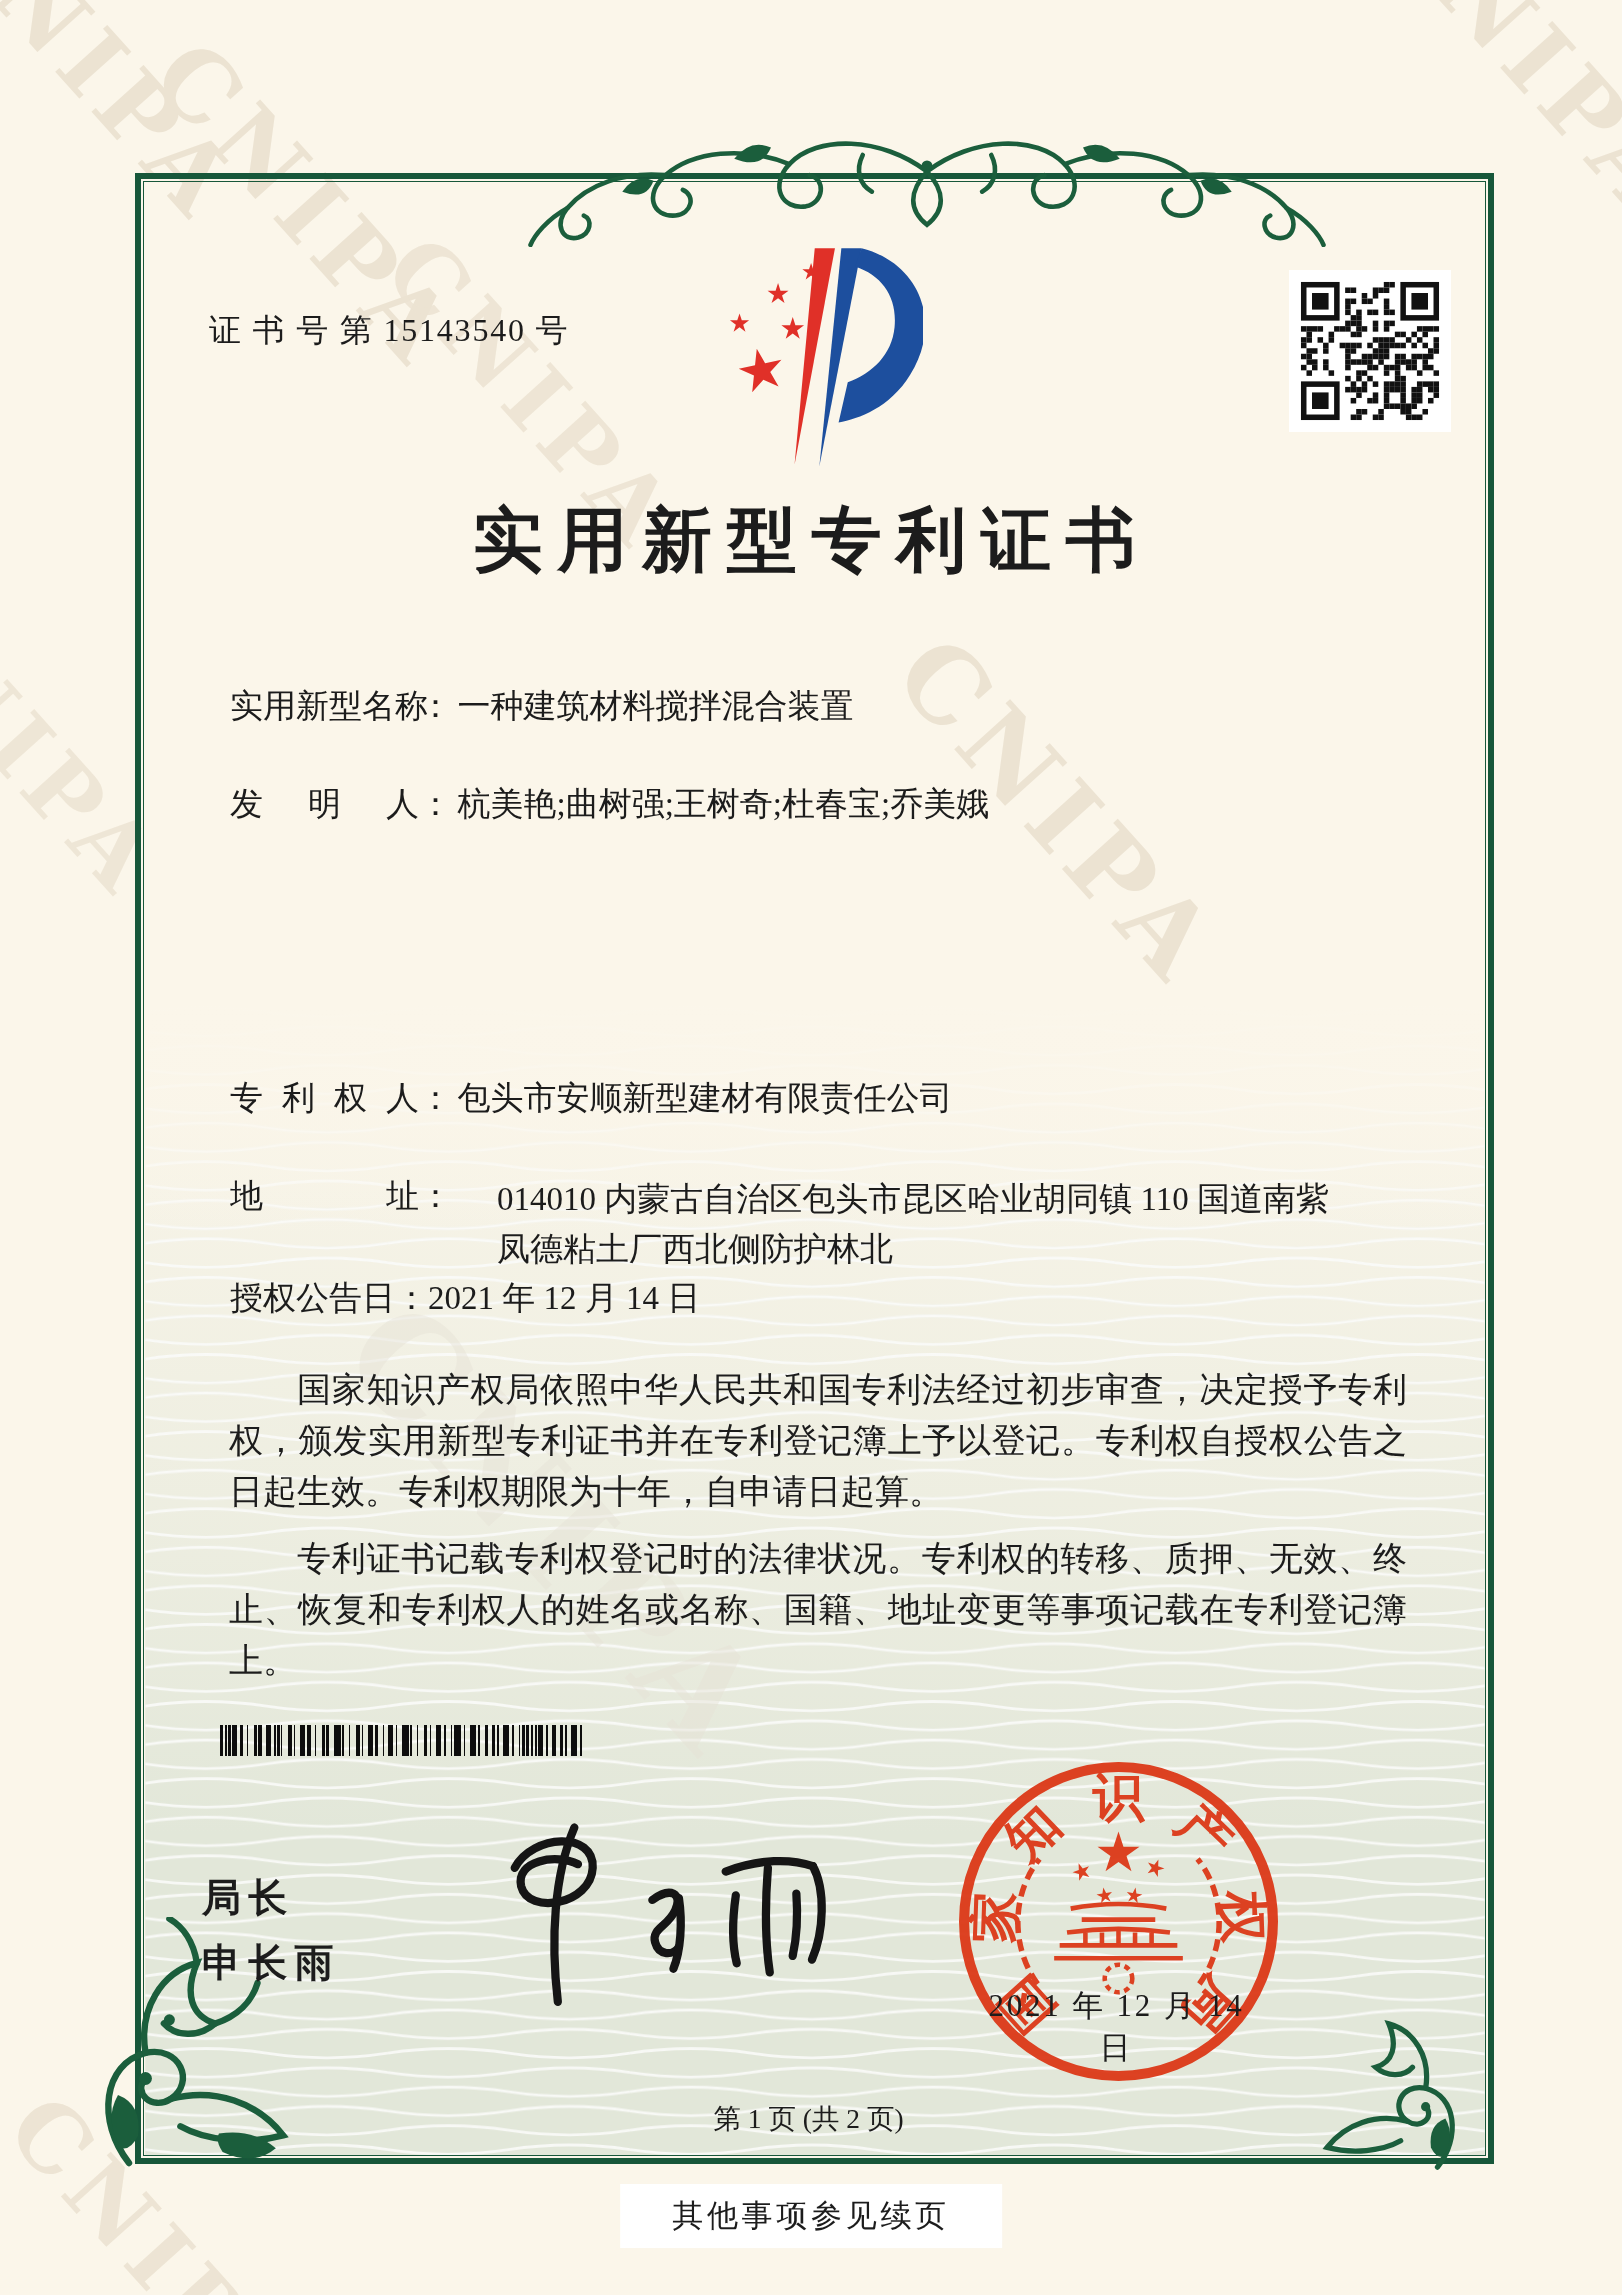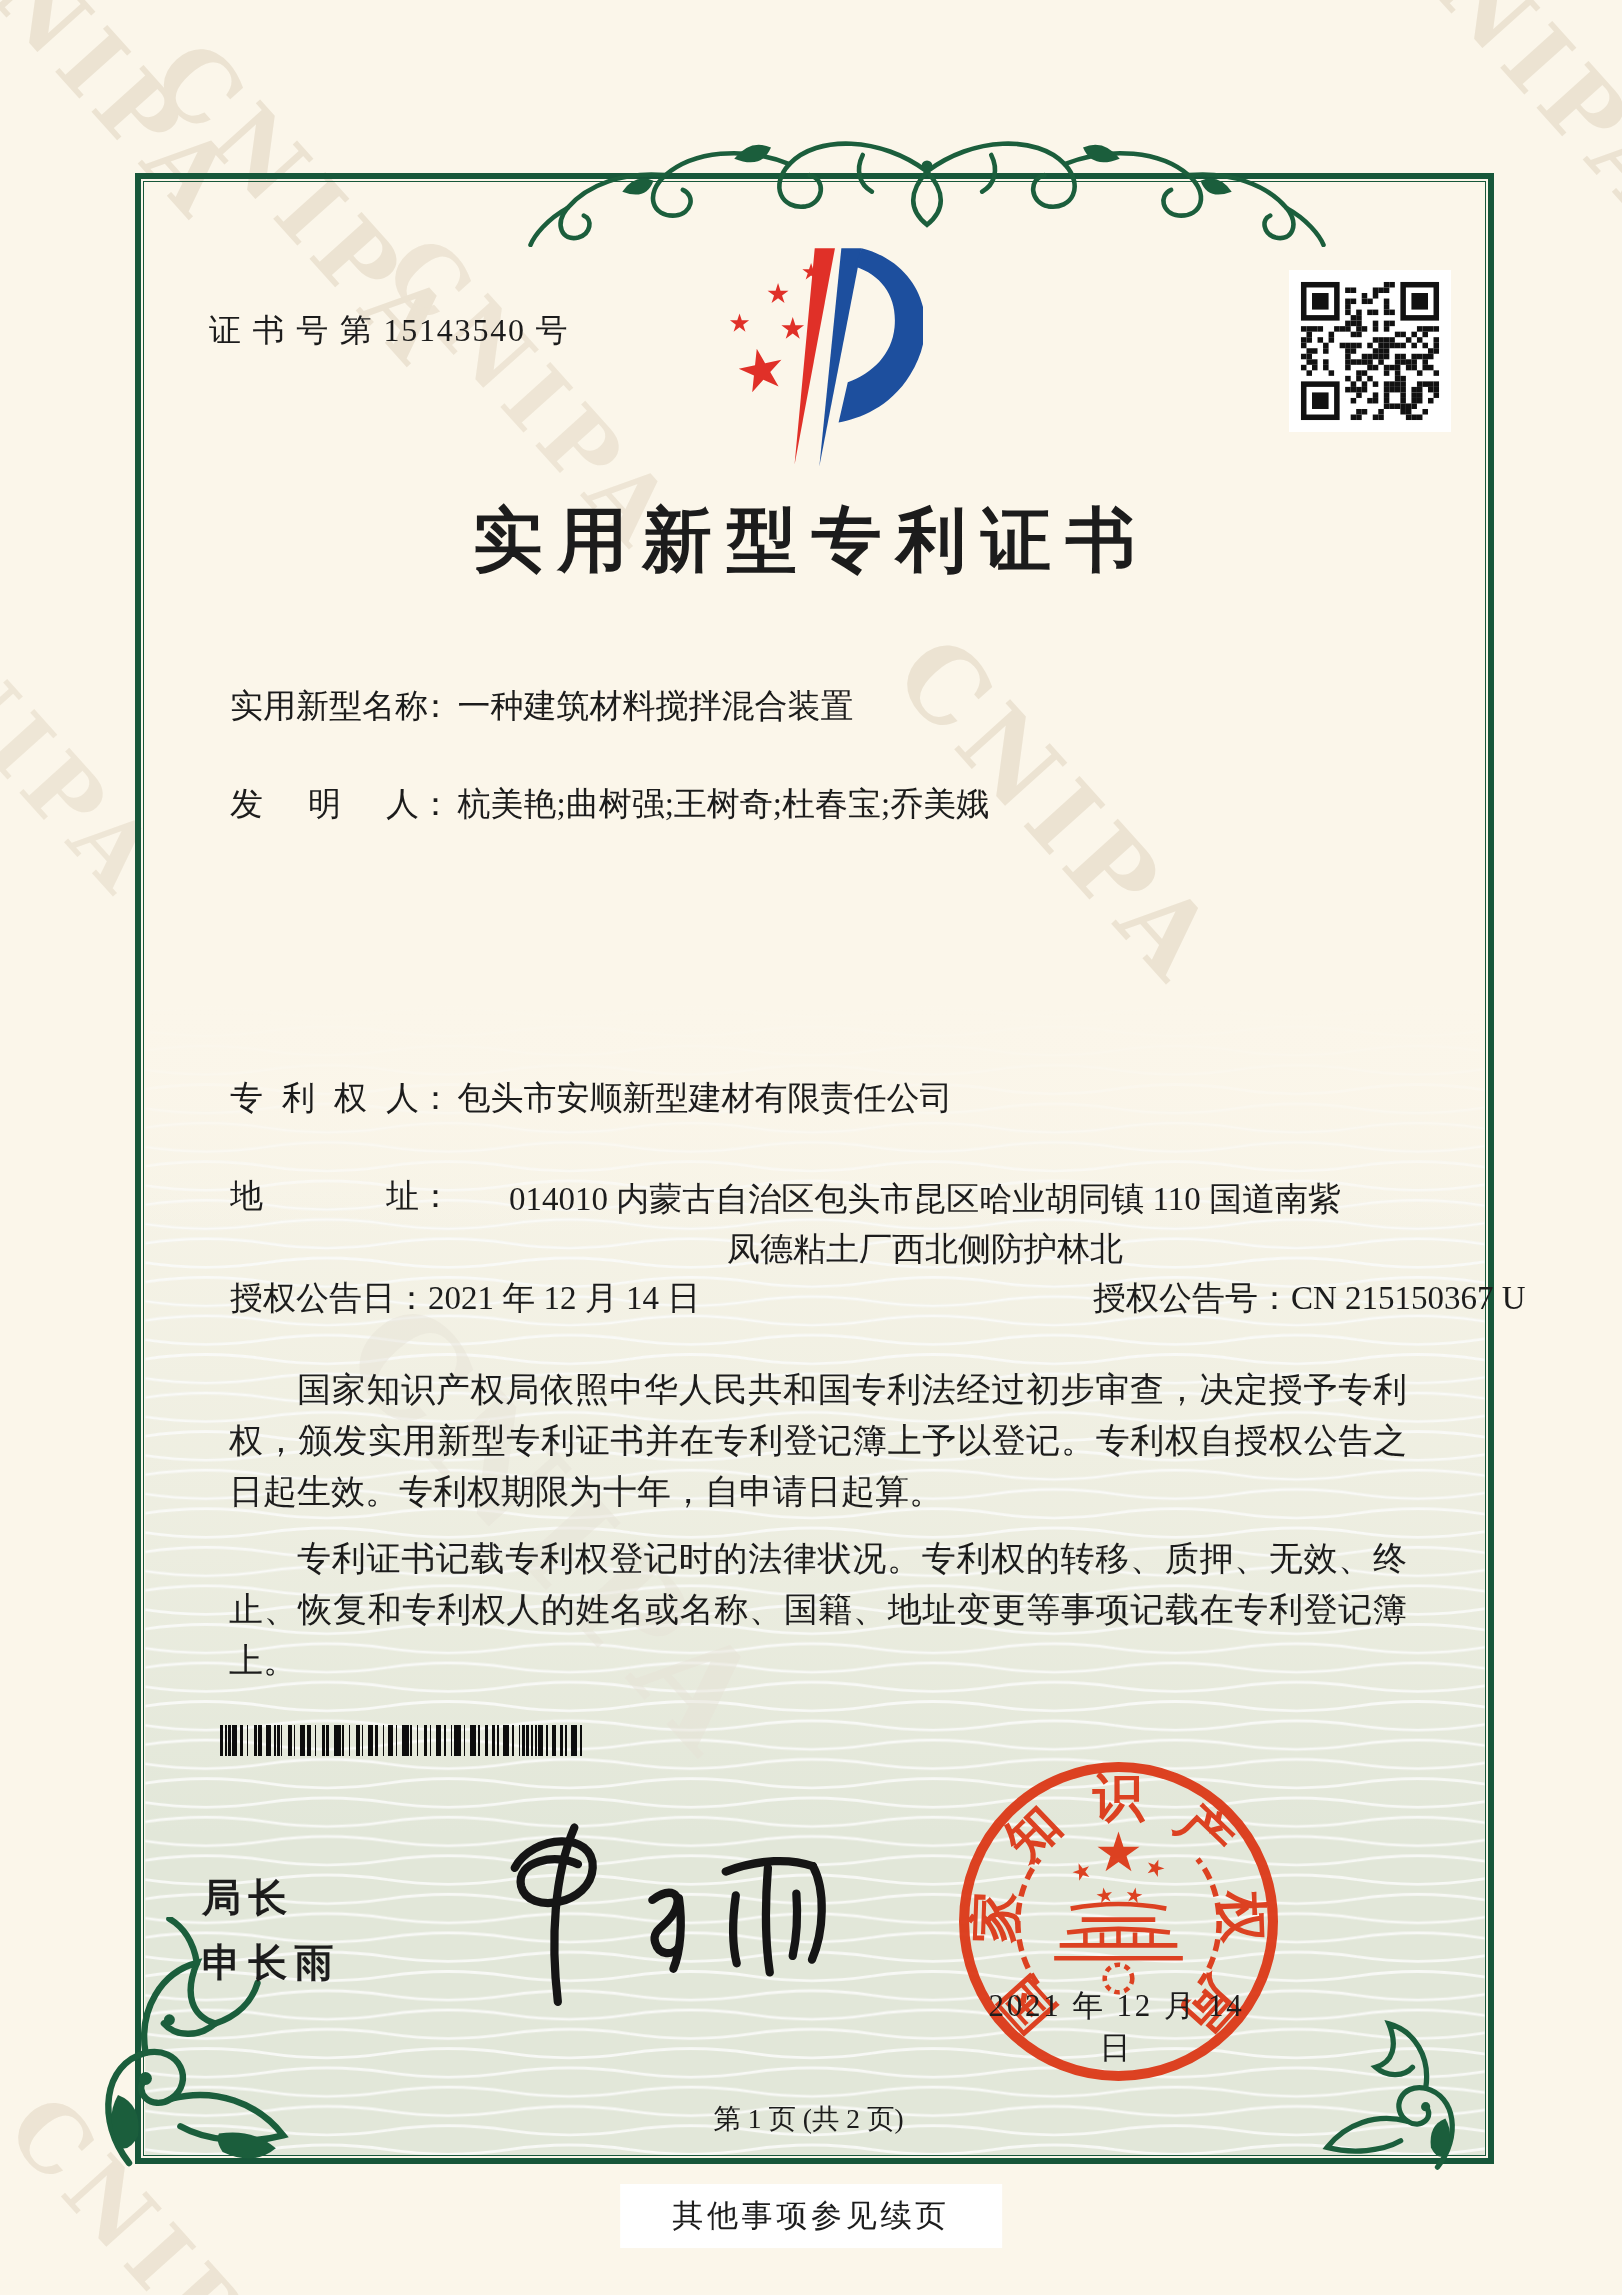--- a/index.html
+++ b/index.html
@@ -38,21 +38,21 @@
   .qr{position:absolute;left:1289px;top:270px;width:162px;height:162px;background:#fff;
       padding:0;z-index:6;}
   .title{position:absolute;left:0;top:494px;width:1623px;text-align:center;font-size:70px;
       font-weight:700;letter-spacing:14.7px;z-index:6;}
 
   
   .field{position:absolute;left:230px;font-size:33px;z-index:6;white-space:nowrap;}
   .flabel{display:inline-block;width:189px;text-align:justify;text-align-last:justify;
       vertical-align:top;}
   .colon{vertical-align:top;}
-  .fvalue{margin-left:5.5px;vertical-align:top;text-align:center;}
+  .fvalue{margin-left:5.5px;vertical-align:top;}
   .fr1{top:684px;} .fr2{top:782px;} .fr3{top:882px;} .fr4{top:979px;} .fr5{top:1076px;}
   .fr6{top:1174px;}
   .fr6 .fvalue{display:inline-block;white-space:normal;width:856px;line-height:50px;margin-left:45px;}
   .grant-row{position:absolute;left:230px;top:1276px;font-size:33px;z-index:6;white-space:nowrap;}
   .grant-no{position:absolute;left:863px;top:0;}
   .grant-row .inner{position:relative;display:block;width:1267px;}
 
   
   .body-text{position:absolute;left:213px;top:1348px;width:1210px;font-size:34px;
       line-height:51px;text-align:justify;z-index:6;}
@@ -422,23 +422,20 @@
   <div class="field fr5">
     <span class="flabel">专利权人</span><span class="colon">：</span><span class="fvalue">包头市安顺新型建材有限责任公司</span>
   </div>
   <div class="field fr6">
     <span class="flabel">地址</span><span class="colon">：</span><span class="fvalue">014010 内蒙古自治区包头市昆区哈业胡同镇 110 国道南紫凤德粘土厂西北侧防护林北</span>
   </div>
 
   <div class="grant-row">
     <div class="inner">
       <span>授权公告日</span><span>：</span><span>2021 年 12 月 14 日</span>
-      <span class="grant-no">
-        <span>授权公告号</span><span>：</span><span>CN 215150367 U</span>
-      </span>
     </div>
   </div>
 
   <div class="body-text">
     <p>国家知识产权局依照中华人民共和国专利法经过初步审查，决定授予专利权，颁发实用新型专利证书并在专利登记簿上予以登记。专利权自授权公告之日起生效。专利权期限为十年，自申请日起算。</p>
     <p>专利证书记载专利权登记时的法律状况。专利权的转移、质押、无效、终止、恢复和专利权人的姓名或名称、国籍、地址变更等事项记载在专利登记簿上。</p>
   </div>
 
   <div class="barcode"></div>
 

